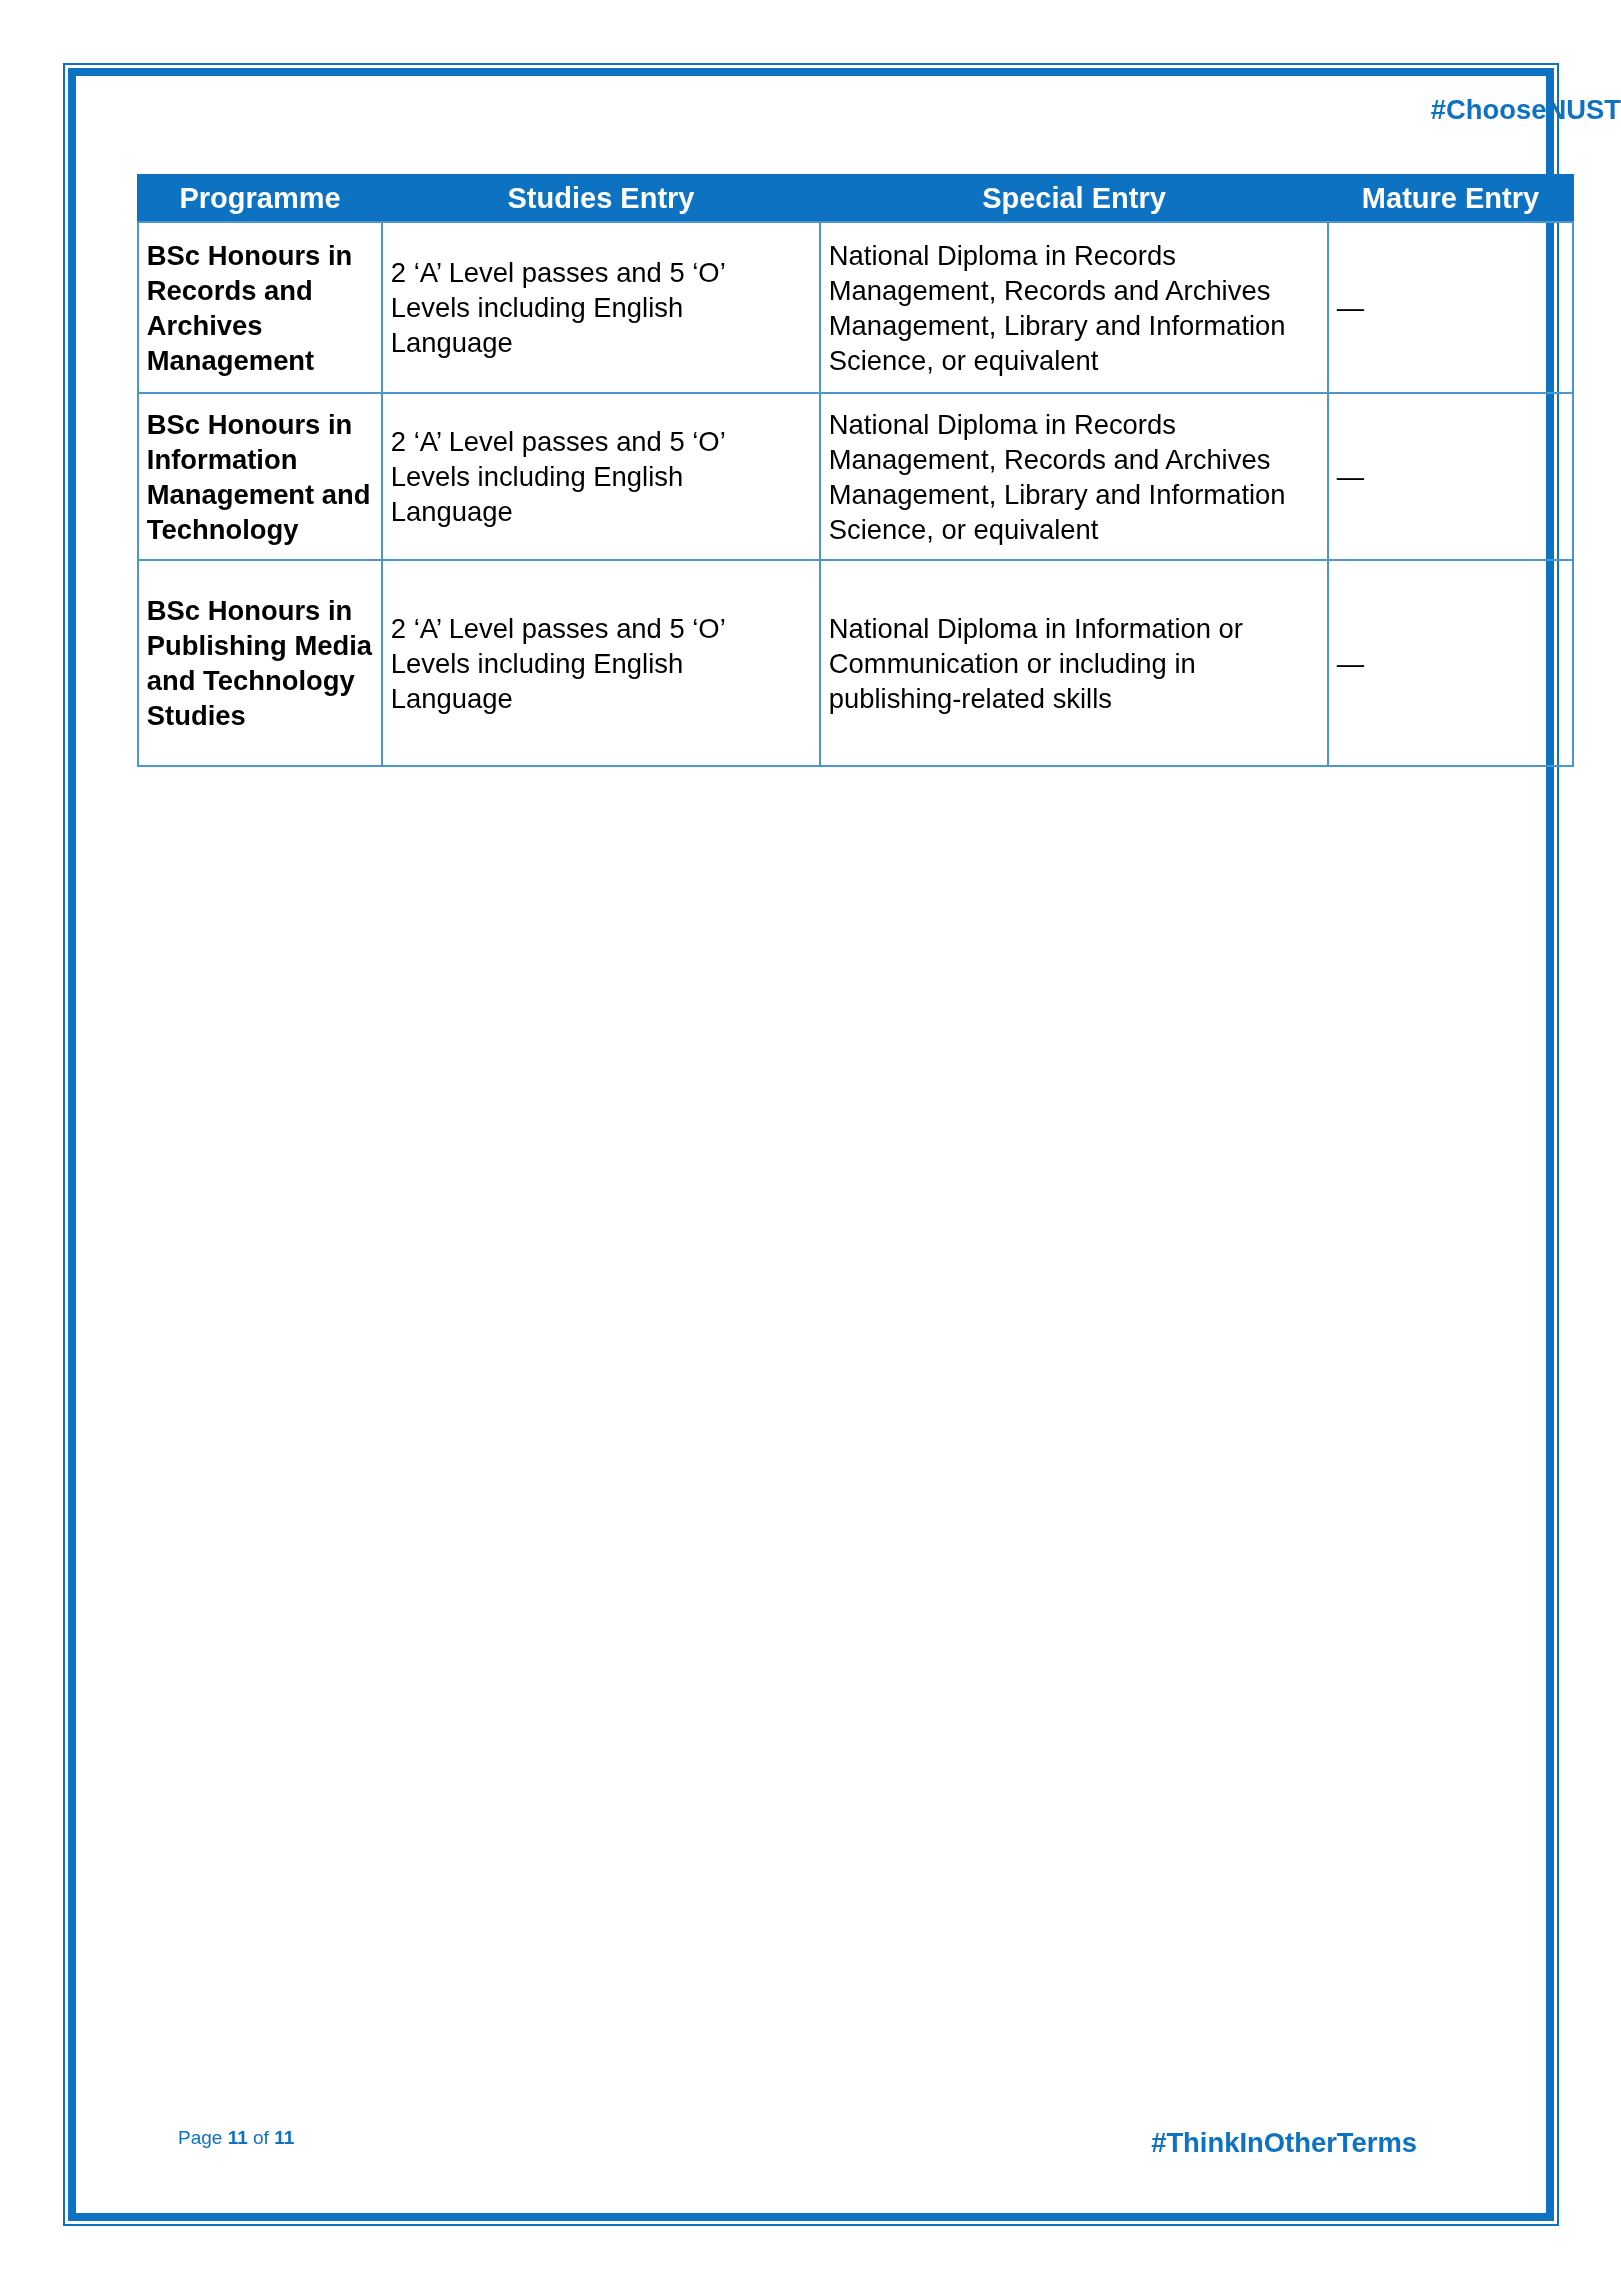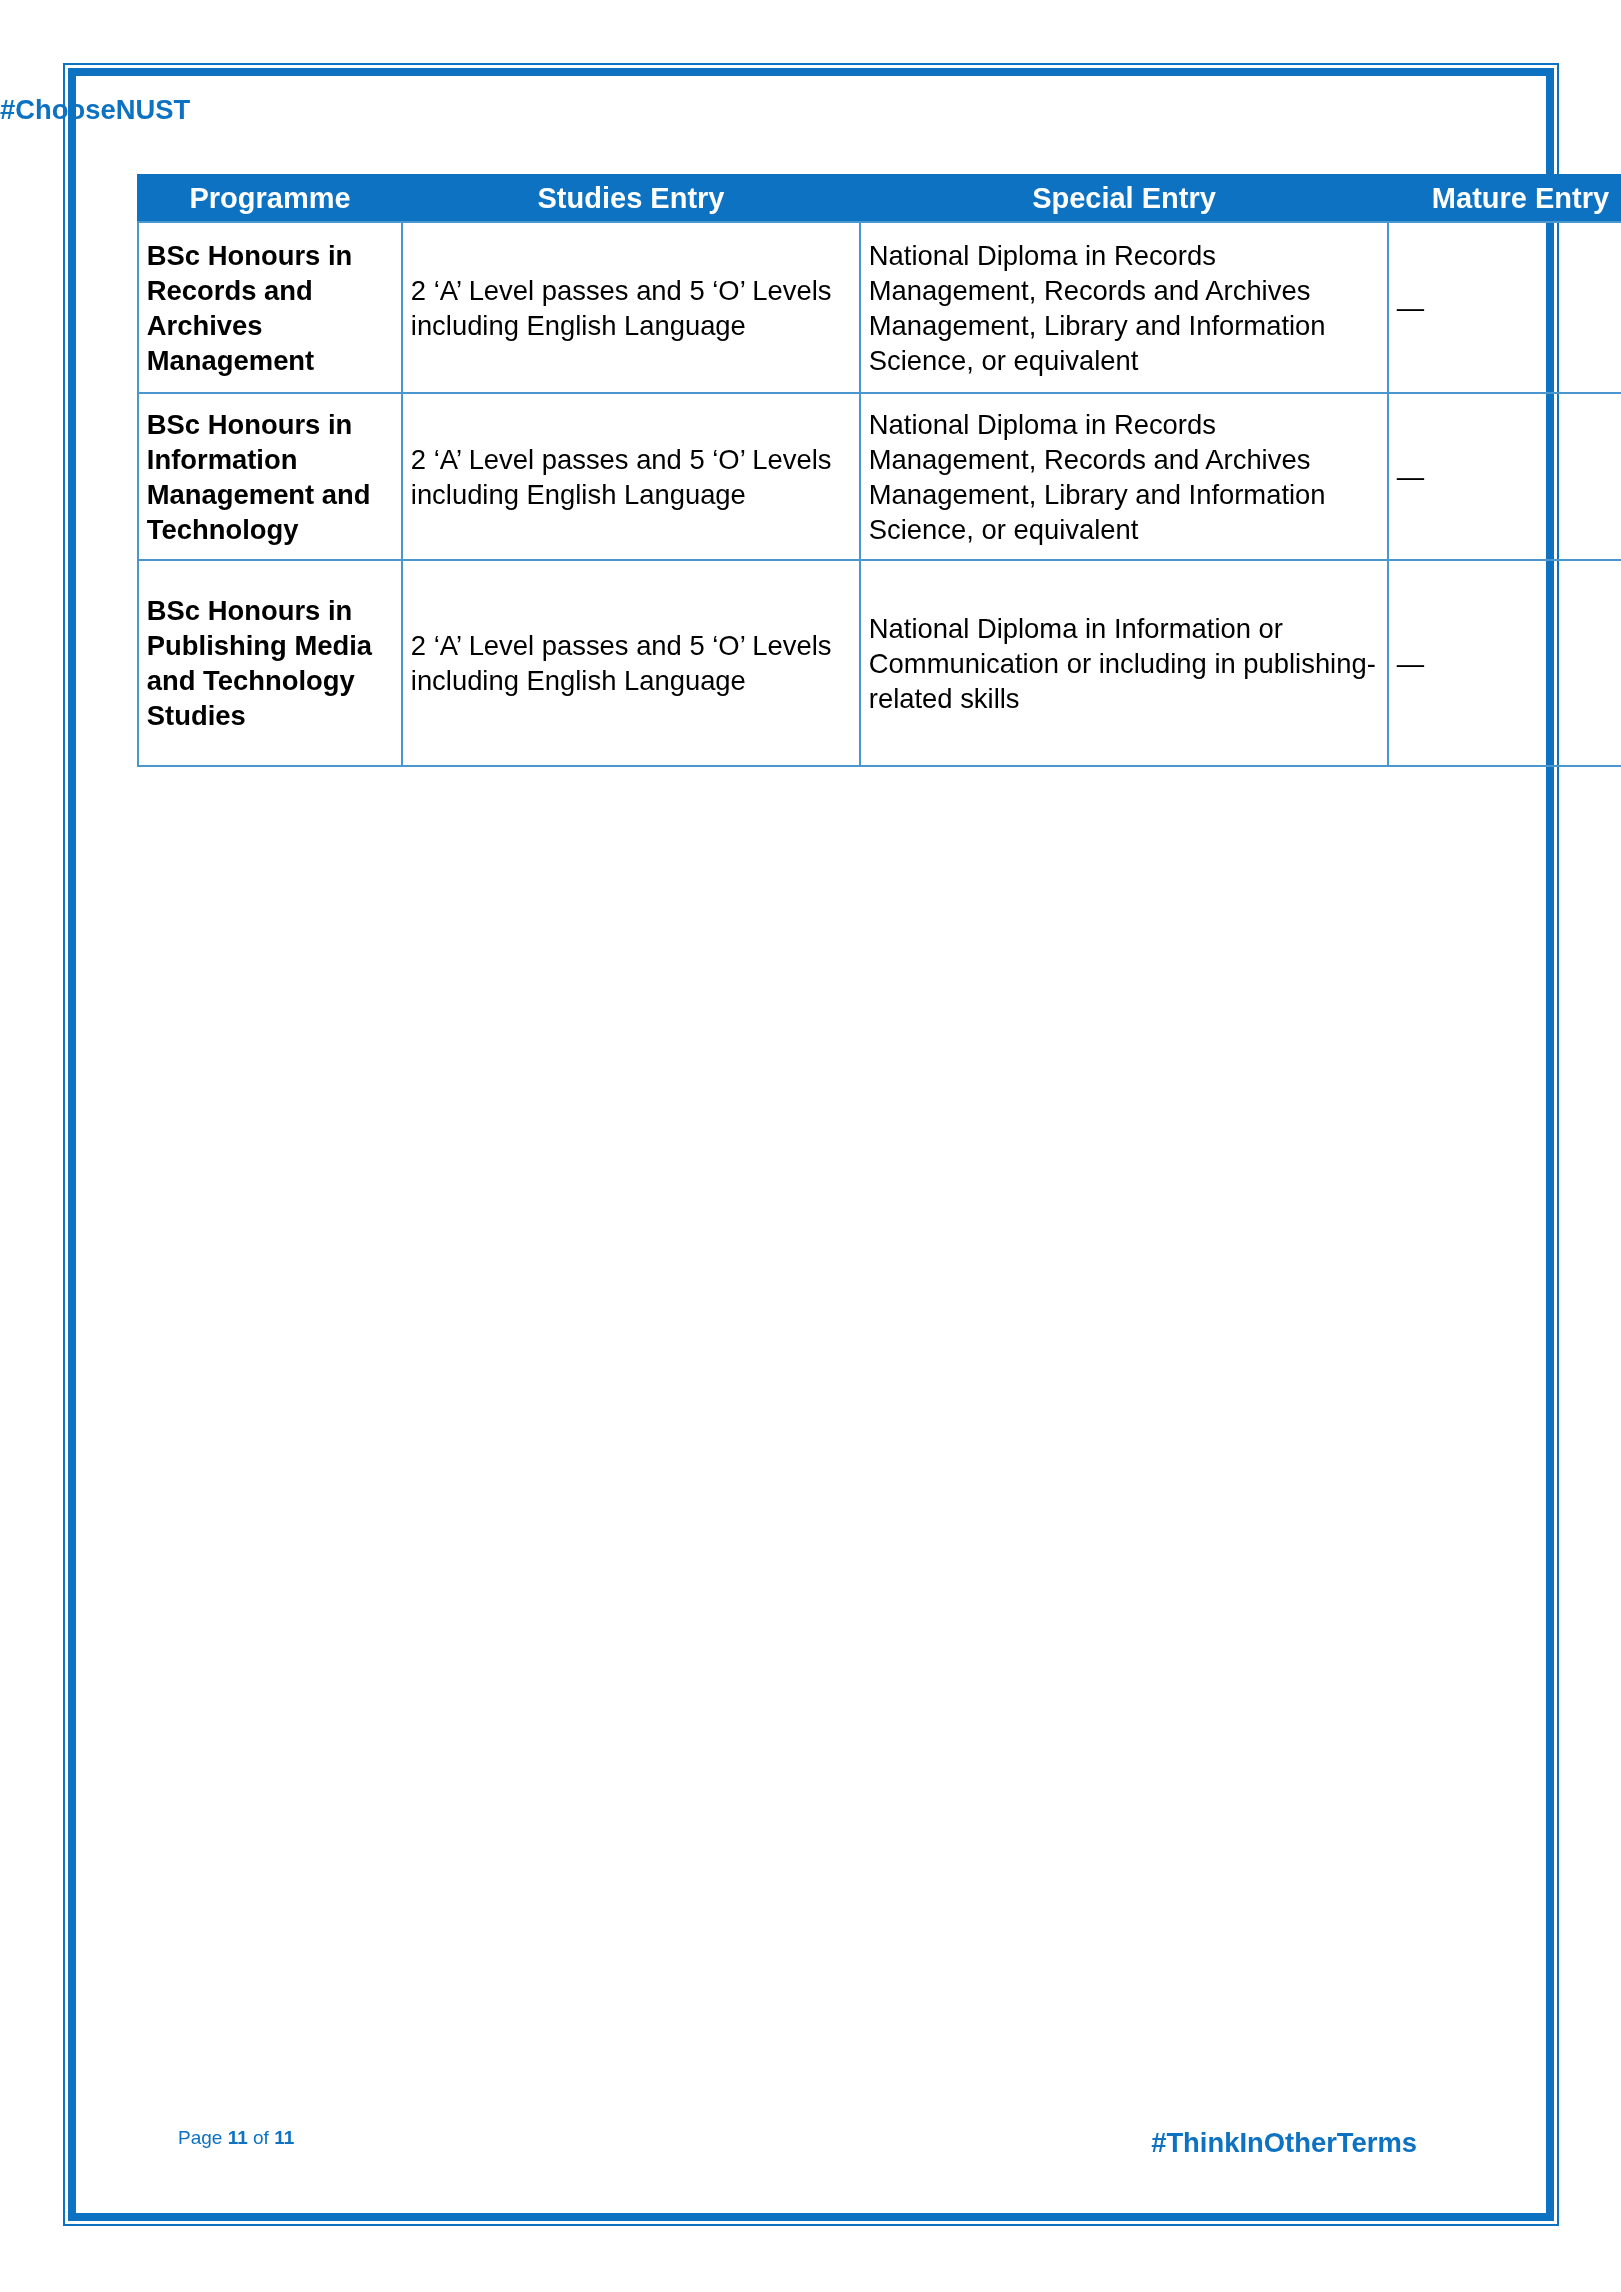--- a/index.html
+++ b/index.html
@@ -15,33 +15,33 @@
     position:absolute; left:63px; top:63px;
     width:1492px; height:2159px;
     border:2px solid #0d72c2;
   }
   .frame-inner {
     position:absolute; left:2.9px; top:2.9px; right:2.9px; bottom:2.9px;
     border:8.8px solid #0d72c2;
   }
   .doc-header {
     position:absolute; top:94px; left:0; width:1621px;
-    text-align:left;
+    text-align:right;
     color:#0d72c2; font-weight:bold; font-size:27.4px;
   }
   .prog-table {
     position:absolute; left:137px; top:174px;
     width:1348px;
     border-collapse:collapse; table-layout:fixed;
     font-size:27.4px; line-height:35px; color:#000;
   }
   .prog-table th {
     background:#0d72c2; color:#ffffff;
     font-size:29px; font-weight:bold; text-align:center;
-    height:45px; padding:0 20px;
+    height:45px; padding:0 10px;
     border:2px solid #0d72c2;
     border-bottom:2px solid #4a96cf;
   }
   .prog-table td {
     border:2px solid #4a96cf;
     vertical-align:middle;
     padding:2px 7.8px;
     overflow:hidden;
   }
   .prog-table td.prog-cell { font-weight:bold; padding:2px 3.9px 2px 7.8px; }

